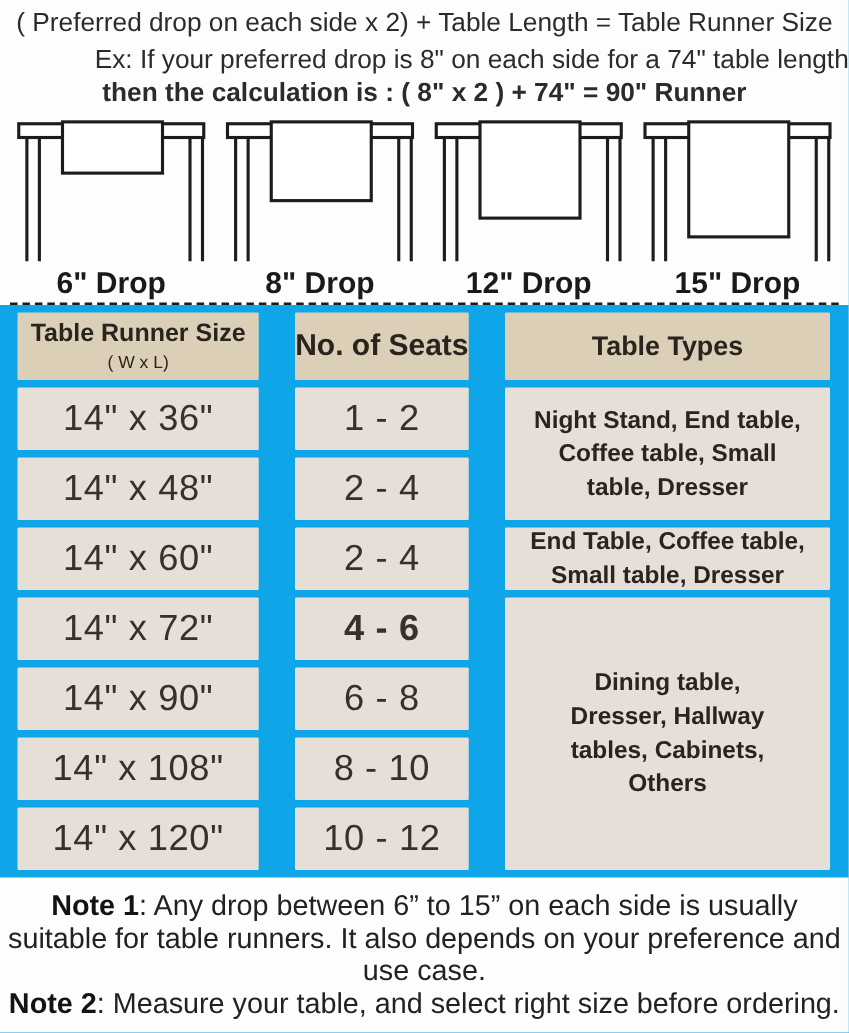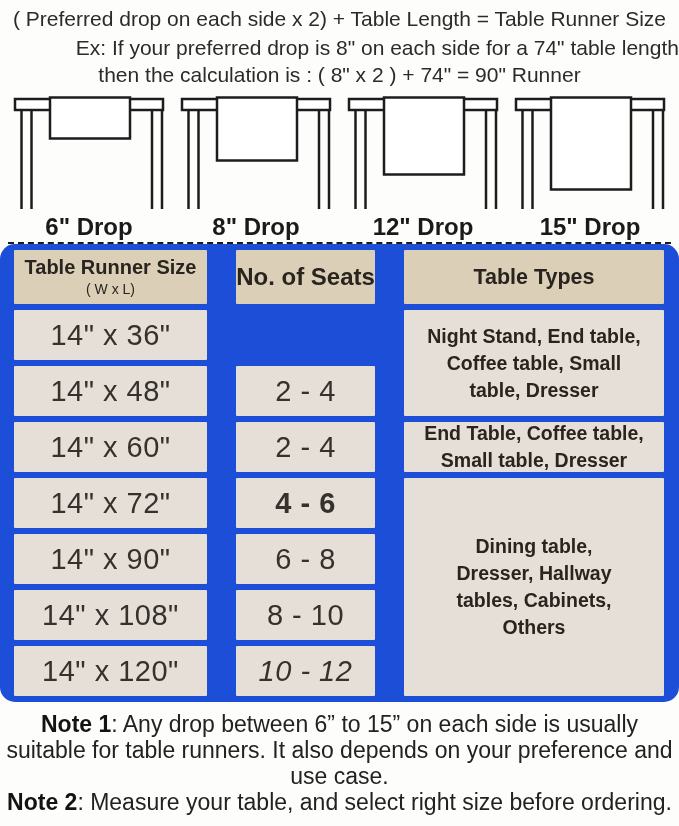--- a/index.html
+++ b/index.html
@@ -11,44 +11,43 @@
     overflow:hidden;
   }
   
   .top-section{padding-top:4px;text-align:center;}
   .page-title{
     margin:0;font-size:40px;font-weight:800;line-height:44px;
     letter-spacing:-0.5px;color:#131313;
   }
   .formula-line{font-size:21px;line-height:30px;color:#2d2b29;}
   .formula-line.l2{line-height:28px;text-align:right;}
-  .formula-line.l3{line-height:26px;}
+  .formula-line.l3{line-height:26px;font-weight:bold;}
   
   .illus-row{
     display:flex;justify-content:space-between;
     padding:8px 13px 0 13px;height:116px;
   }
   .illus-fig{width:152px;}
   .drop-labels{
     display:flex;justify-content:space-between;
     padding:0 13px;height:30px;align-items:center;
   }
   .drop-label{
     width:152px;text-align:center;
     font-size:24px;font-weight:700;color:#1a1a1a;
   }
   .dashed-divider{
     margin:0 8px;height:0;
     border-bottom:2px dashed #1c1c1c;
   }
   
   .table-section{
-    background:#1d4ed8;
+    background:#0ea5e9;
     padding:6px 15px 6px 14px;
-    border-radius:15px;
   }
   .size-grid{
     display:grid;
     grid-template-columns:193px 139px 260px;
     grid-template-rows:54px repeat(7,50px);
     column-gap:29px;row-gap:6px;
   }
   .gcell{
     display:flex;flex-direction:column;align-items:center;justify-content:center;
     text-align:center;border-radius:1px;
@@ -126,38 +125,39 @@
   <div class="size-grid">
 
     <div class="gcell hcell" style="grid-column:1;grid-row:1;">
       <div class="hdr-size-title">Table Runner Size</div>
       <div class="hdr-size-sub">( W x L)</div>
     </div>
     <div class="gcell hcell hdr-types" style="grid-column:3;grid-row:1;">Table Types</div>
     <div class="gcell hcell hdr-seats" style="grid-column:2;grid-row:1;">No. of Seats</div>
 
     <div class="gcell dcell val-text" style="grid-column:1;grid-row:2;">14" x 36"</div>
+    <div class="gcell dcell val-text" style="grid-column:2;grid-row:2;">1 - 2</div>
 
     <div class="gcell dcell val-text" style="grid-column:1;grid-row:3;">14" x 48"</div>
     <div class="gcell dcell val-text" style="grid-column:2;grid-row:3;">2 - 4</div>
 
     <div class="gcell dcell val-text" style="grid-column:1;grid-row:4;">14" x 60"</div>
     <div class="gcell dcell val-text" style="grid-column:2;grid-row:4;">2 - 4</div>
 
     <div class="gcell dcell val-text" style="grid-column:1;grid-row:5;">14" x 72"</div>
     <div class="gcell dcell val-text" style="grid-column:2;grid-row:5;font-weight:bold;">4 - 6</div>
 
     <div class="gcell dcell val-text" style="grid-column:1;grid-row:6;">14" x 90"</div>
     <div class="gcell dcell val-text" style="grid-column:2;grid-row:6;">6 - 8</div>
 
     <div class="gcell dcell val-text" style="grid-column:1;grid-row:7;">14" x 108"</div>
     <div class="gcell dcell val-text" style="grid-column:2;grid-row:7;">8 - 10</div>
 
     <div class="gcell dcell val-text" style="grid-column:1;grid-row:8;">14" x 120"</div>
-    <div class="gcell dcell val-text" style="grid-column:2;grid-row:8;font-style:italic;">10 - 12</div>
+    <div class="gcell dcell val-text" style="grid-column:2;grid-row:8;">10 - 12</div>
 
     <div class="gcell dcell types-text" style="grid-column:3;grid-row:4/5;">End Table, Coffee table,<br>Small table, Dresser</div>
     <div class="gcell dcell types-text" style="grid-column:3;grid-row:2/4;">Night Stand, End table,<br>Coffee table, Small<br>table, Dresser</div>
     <div class="gcell dcell types-text" style="grid-column:3;grid-row:5/9;">Dining table,<br>Dresser, Hallway<br>tables, Cabinets,<br>Others</div>
   </div>
 </div>
 
 <div class="notes-section">
   <p class="note-line"><span class="note-label">Note 1</span><span>: Any drop between 6” to 15” on each side is usually suitable for table runners. It also depends on your preference and use case.</span></p>
   <p class="note-line"><span class="note-label">Note 2</span><span>: Measure your table, and select right size before ordering.</span></p>

